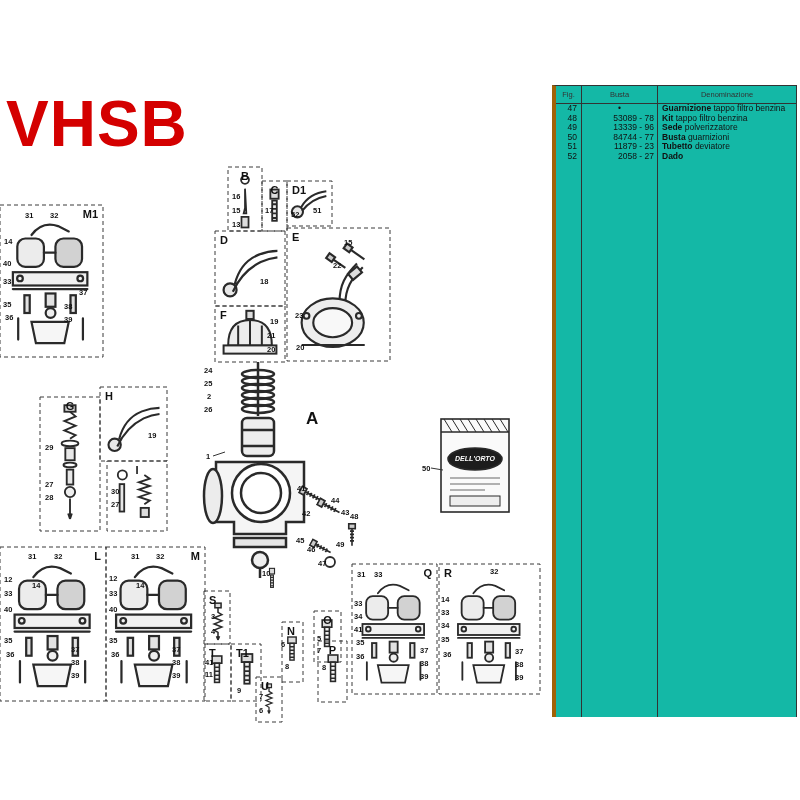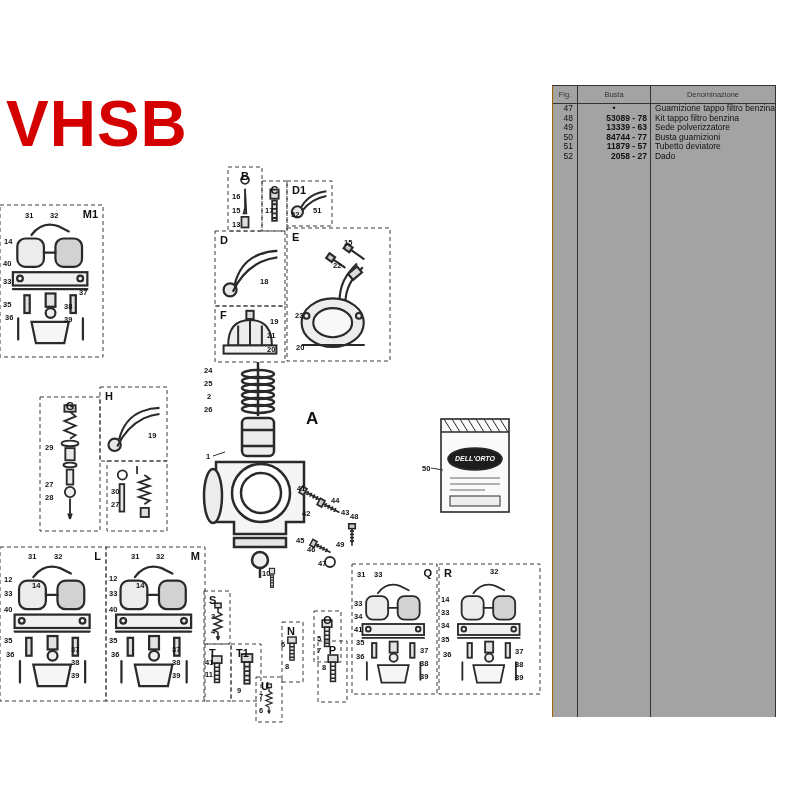--- a/index.html
+++ b/index.html
@@ -9,35 +9,35 @@
   .title{position:absolute;left:6px;top:92px;font-size:64px;font-weight:bold;letter-spacing:1px;line-height:1}
 
   #diagram{position:absolute;left:0;top:0}
   .dashed-box{fill:none;stroke:#3a3a3a;stroke-width:1;stroke-dasharray:4 3}
   .box-label{font-family:"Liberation Sans",sans-serif;font-size:11px;font-weight:bold;fill:#111}
   .callout{font-family:"Liberation Sans",sans-serif;font-size:7.5px;font-weight:bold;fill:#111}
   .area-big{font-family:"Liberation Sans",sans-serif;font-size:17px;font-weight:bold;fill:#111}
   .bag-label{font-family:"Liberation Sans",sans-serif;font-size:7px;font-weight:bold;font-style:italic;fill:#fff;text-anchor:middle}
   .leader{stroke:#333;stroke-width:1}
 
-  .parts-table{position:absolute;left:552px;top:85px;width:224px;height:632px;
-    border-top:1px solid #333;border-left:1px solid #a16207;border-right:1px solid #333;
-    display:flex;color:#111;background:#a3a3a3}
+  .parts-table{position:absolute;left:552px;top:85px;width:245px;height:632px;
+    border-top:1px solid #333;border-left:4px solid #a16207;border-right:1px solid #333;
+    display:flex;color:#111;background:#14b8a6}
   .pt-col{display:flex;flex-direction:column}
   .pt-col.fig{width:26px;border-right:1px solid #333}
   .pt-col.num{width:76px;border-right:1px solid #333}
   .pt-col.den{flex:1}
   .pt-h{height:18px;border-bottom:1px solid #333;display:flex;align-items:center;justify-content:center;
     font-size:7.5px;color:#333;white-space:nowrap}
   .pt-cell{height:9.6px;line-height:9.7px;font-size:8.5px;white-space:nowrap;overflow:hidden}
   .fig-cell{text-align:right;padding-right:4px}
-  .num-cell{text-align:right;padding-right:3px;font-weight:bold}
+  .num-cell{text-align:right;padding-right:3px;font-weight:normal}
   .num-cell.dot{text-align:center;font-weight:normal;padding-right:0}
   .den-cell{padding-left:4px}
-  .den-cell b{font-weight:normal}
+  .den-cell b{font-weight:bold}
 </style>
 </head>
 <body>
 
 <div class="page">
 
   <div class="title" style="color: rgb(212, 0, 0);">VHSB</div>
 
   <svg id="diagram" width="800" height="800" viewBox="0 0 800 800">
     <defs>
@@ -388,21 +388,21 @@
       </g>
   </svg>
 
   <div class="parts-table">
     <div class="pt-col fig">
       <div class="pt-h">Fig.</div>
       <div id="col-fig-rows" style="display:contents"><div class="pt-cell fig-cell">47</div><div class="pt-cell fig-cell">48</div><div class="pt-cell fig-cell">49</div><div class="pt-cell fig-cell">50</div><div class="pt-cell fig-cell">51</div><div class="pt-cell fig-cell">52</div></div>
     </div>
     <div class="pt-col num">
       <div class="pt-h">Busta</div>
-      <div id="col-num-rows" style="display:contents"><div class="pt-cell num-cell dot">•</div><div class="pt-cell num-cell">53089 - 78</div><div class="pt-cell num-cell">13339 - 63</div><div class="pt-cell num-cell">84744 - 77</div><div class="pt-cell num-cell">11879 - 57</div><div class="pt-cell num-cell">2058 - 27</div></div>
+      <div id="col-num-rows" style="display:contents"><div class="pt-cell num-cell dot">•</div><div class="pt-cell num-cell">53089 - 78</div><div class="pt-cell num-cell">13339 - 96</div><div class="pt-cell num-cell">84744 - 77</div><div class="pt-cell num-cell">11879 - 23</div><div class="pt-cell num-cell">2058 - 27</div></div>
     </div>
     <div class="pt-col den">
       <div class="pt-h">Denominazione</div>
       <div id="col-den-rows" style="display:contents"><div class="pt-cell den-cell"><b>Guarnizione</b> tappo filtro benzina</div><div class="pt-cell den-cell"><b>Kit</b> tappo filtro benzina</div><div class="pt-cell den-cell"><b>Sede</b> polverizzatore</div><div class="pt-cell den-cell"><b>Busta</b> guarnizioni</div><div class="pt-cell den-cell"><b>Tubetto</b> deviatore</div><div class="pt-cell den-cell"><b>Dado</b></div></div>
     </div>
   </div>
 
 </div>
 
 </body></html>

